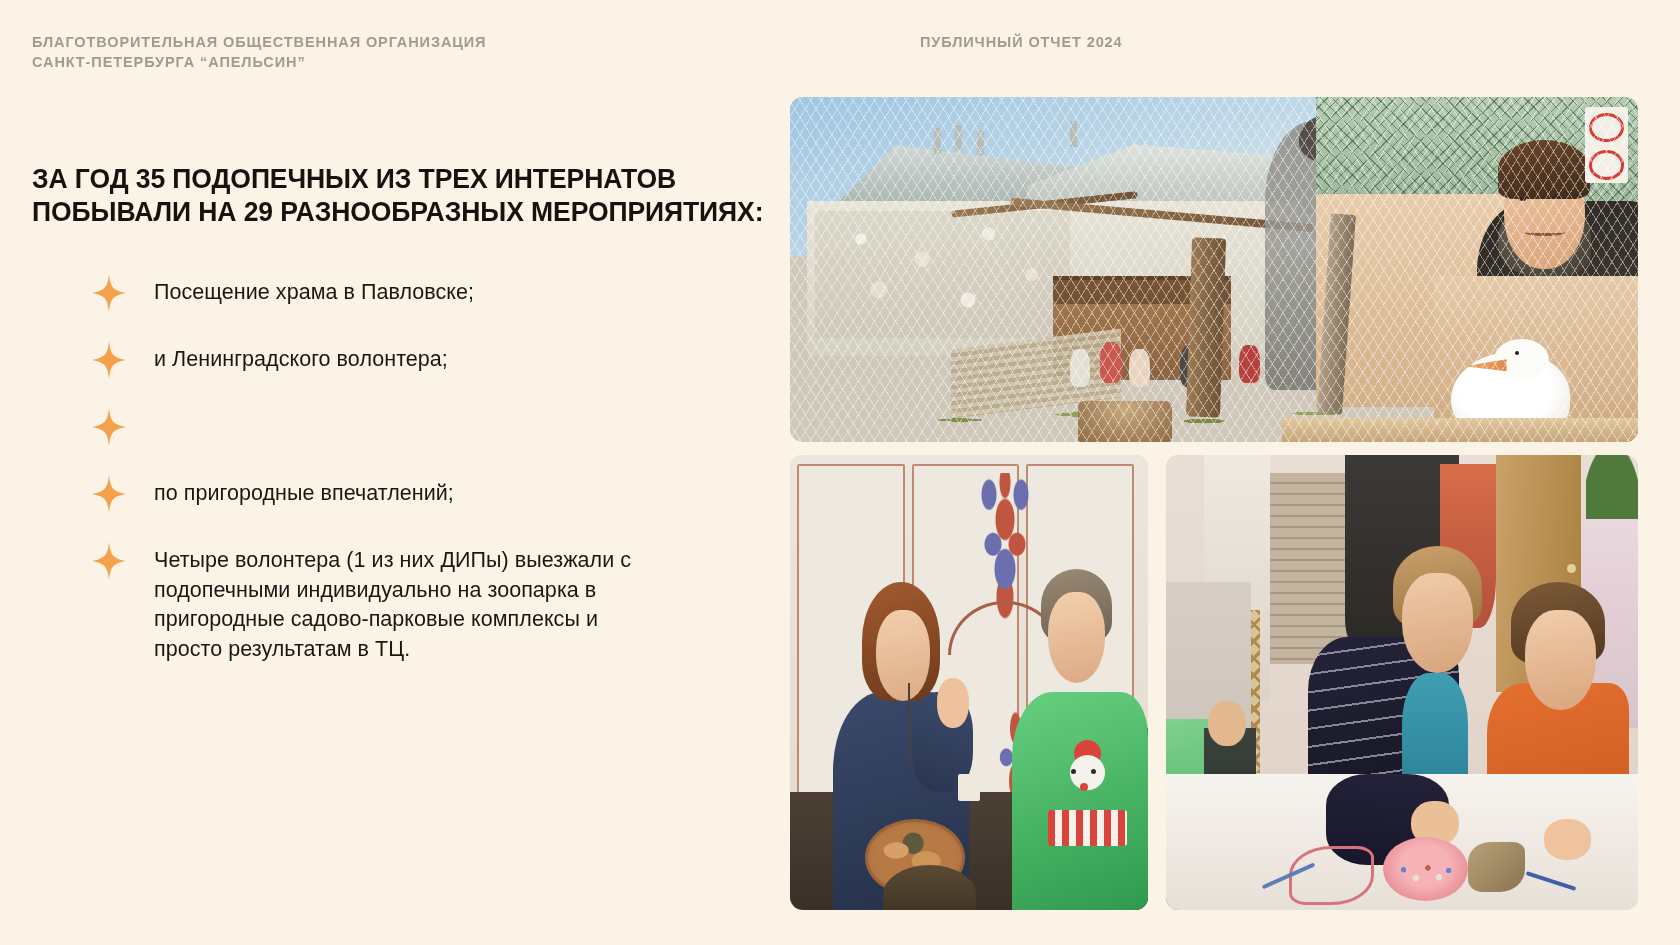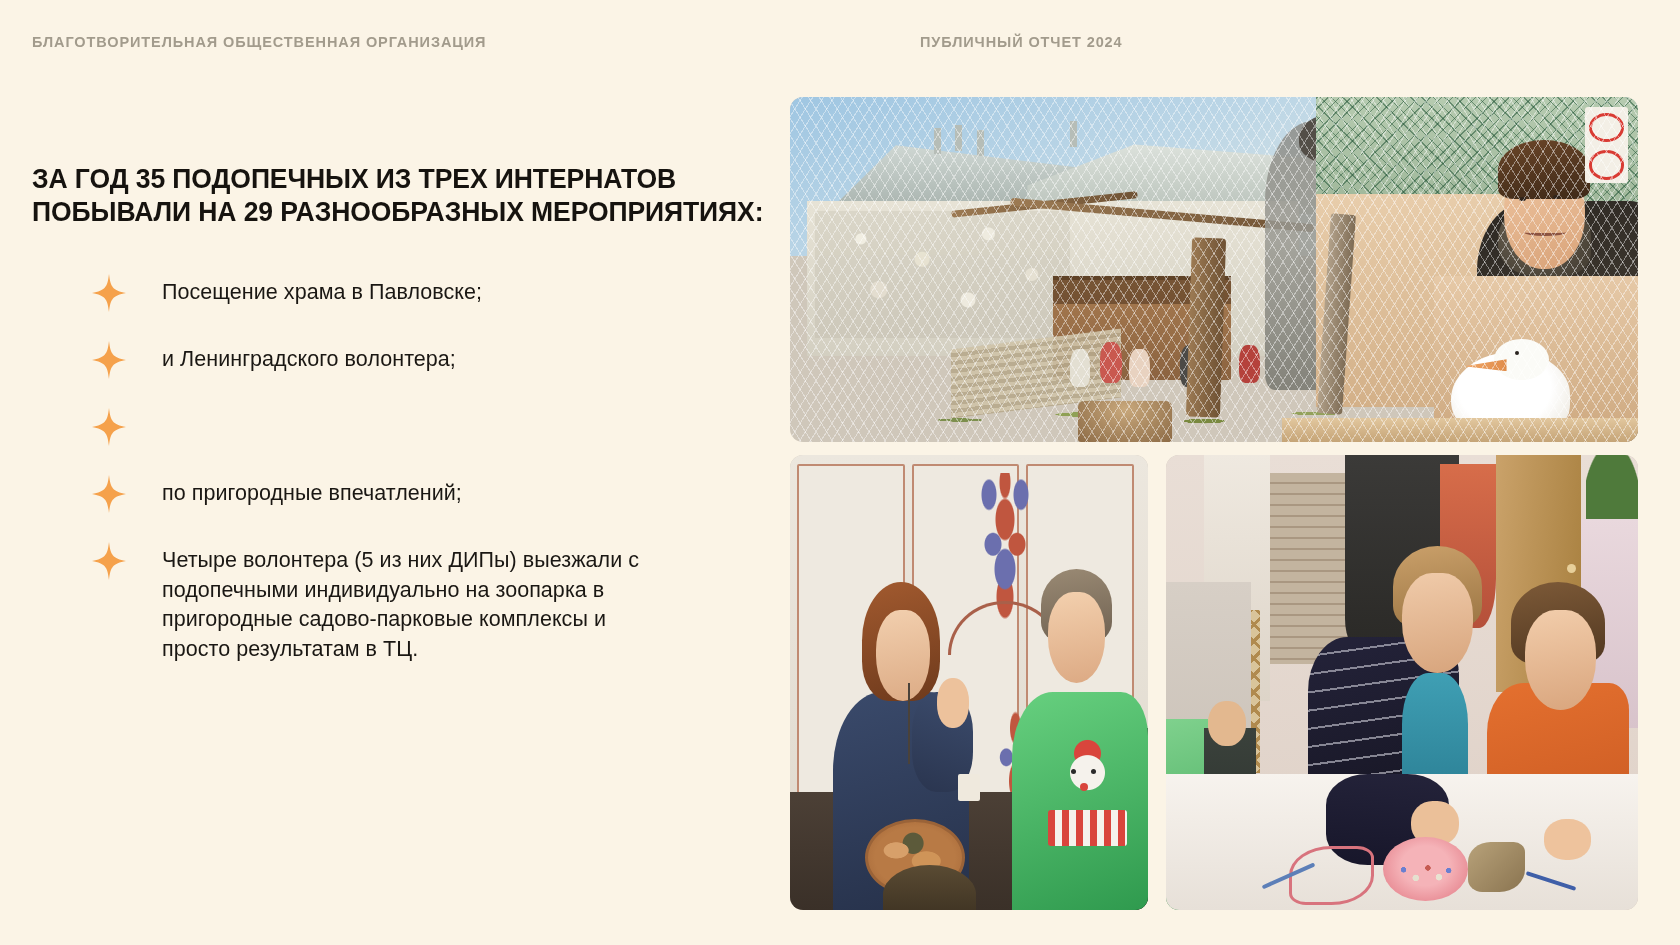--- a/index.html
+++ b/index.html
@@ -36,21 +36,21 @@
   
   .list { position:absolute; left:92px; top:278px; width:680px; }
   .item { position:relative; display:flex; align-items:flex-start; margin-bottom:33px; }
   .item:last-child { margin-bottom:0; }
   .spark { flex:0 0 34px; width:34px; height:38px; position:relative; margin-top:-4px; }
   .spark svg { display:block; width:34px; height:38px; }
   .itxt {
     margin-left:28px; font-size:21.5px; line-height:29.5px;
     color:#1A1713; letter-spacing:0.05px;
   }
-  .itxt span { display:block; white-space:nowrap;margin-left:8px; }
+  .itxt span { display:block; white-space:nowrap; }
 
   
   .ph { position:absolute; border-radius:13px; overflow:hidden; background:#cfc7ba; }
   #photo-top    { left:790px; top:97px;  width:848px; height:345px; }
   #photo-bl     { left:790px; top:455px; width:358px; height:455px; }
   #photo-br     { left:1166px;top:455px; width:472px; height:455px; }
   .ph .scene { position:absolute; inset:0; }
   .ph i, .ph b, .ph u, .ph s, .ph em { position:absolute; display:block; font-style:normal; }
 
   
@@ -457,20 +457,21 @@
   }
   #photo-br .lpface { left:9%; top:54%; width:8%; height:10%; background:#e3b88f; border-radius:46%; }
 </style>
 </head>
 <body>
 
 <div class="slide">
 
   <div class="hdr-left">
     <div>БЛАГОТВОРИТЕЛЬНАЯ ОБЩЕСТВЕННАЯ ОРГАНИЗАЦИЯ</div>
+    <div>САНКТ-ПЕТЕРБУРГА “АПЕЛЬСИН”</div>
   </div>
   <div class="hdr-right">ПУБЛИЧНЫЙ ОТЧЕТ 2024</div>
 
   <div class="headline">
     <div>ЗА ГОД 35 ПОДОПЕЧНЫХ ИЗ ТРЕХ ИНТЕРНАТОВ</div>
     <div>ПОБЫВАЛИ НА 29 РАЗНООБРАЗНЫХ МЕРОПРИЯТИЯХ:</div>
   </div>
 
   <div class="list">
 
@@ -515,21 +516,21 @@
       </span>
     </div>
 
     <div class="item">
       <span class="spark">
         <svg viewBox="0 0 34 38">
             <path d="M17 0 C18.6 13.2 20.6 16.4 34 19 C20.6 21.6 18.6 24.8 17 38 C15.4 24.8 13.4 21.6 0 19 C13.4 16.4 15.4 13.2 17 0 Z" fill="#F5A14B"></path>
           </svg>
       </span>
       <span class="itxt">
-        <span>Четыре волонтера (5 из них ДИПы) выезжали с</span>
+        <span>Четыре волонтера (1 из них ДИПы) выезжали с</span>
         <span>подопечными индивидуально на зоопарка в</span>
         <span>пригородные садово-парковые комплексы и</span>
         <span>просто результатам в ТЦ.</span>
       </span>
     </div>
 
   </div>
 
   <div class="ph" id="photo-top">
     <div class="scene">

